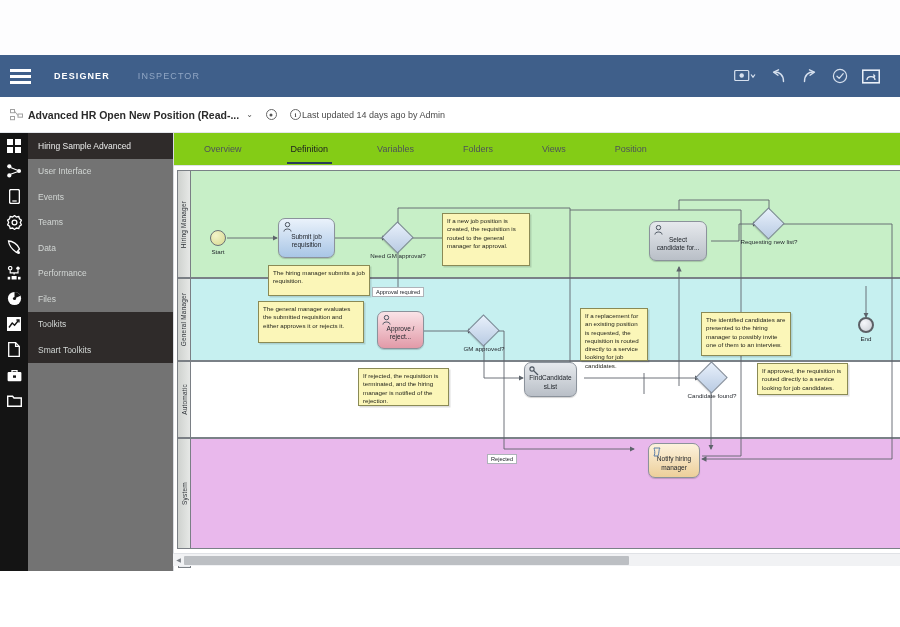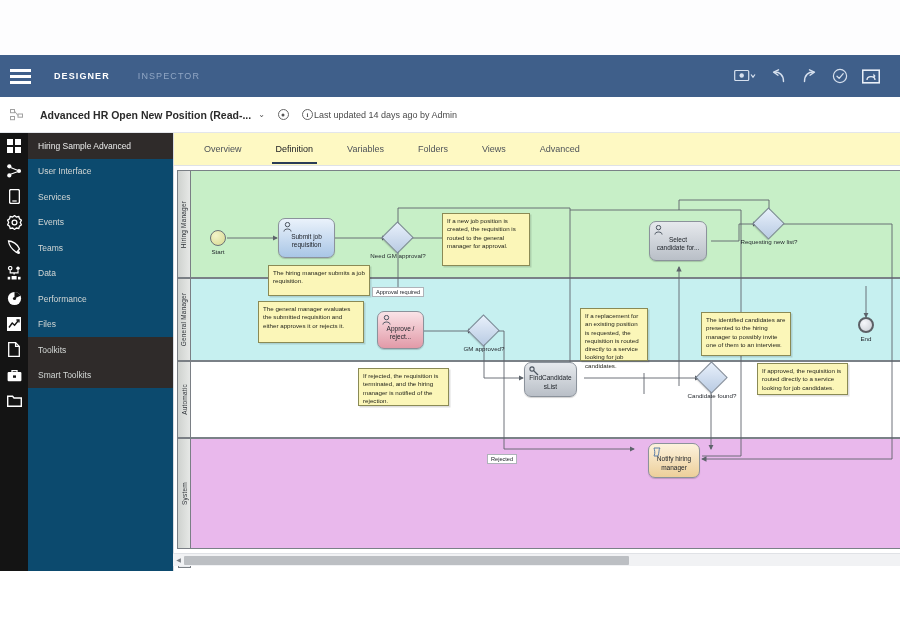--- a/index.html
+++ b/index.html
@@ -22,50 +22,50 @@
   .navitem.dim { color:#90a6c4; font-weight:normal; }
   .appbar-right { margin-left:auto; display:flex; align-items:center; gap:14px; padding-right:20px; }
   .tbicon { color:#d6e0ee; display:flex; align-items:center; cursor:pointer; }
   .tbicon svg { display:block; }
 
   
   .titlebar { position:absolute; left:0; top:97px; width:900px; height:36px;
      background:#ffffff; display:flex; align-items:center; padding-left:10px;
      border-bottom:1px solid #e3e6eb; }
   .doc-icon { width:13px; height:12px; margin-right:5px; opacity:.55; }
-  .doc-title { font-size:10.5px; font-weight:bold; color:#2b2b2b; white-space:nowrap;margin-left:12px; }
+  .doc-title { font-size:10.5px; font-weight:bold; color:#2b2b2b; white-space:nowrap; }
   .caret { margin-left:7px; font-size:8px; color:#555; cursor:pointer; }
   .circ { width:11px; height:11px; border:1.2px solid #666; border-radius:50%;
      margin-left:13px; position:relative; cursor:pointer; }
   .circ.dot:after { content:""; position:absolute; left:50%; top:50%; width:3px; height:3px;
      background:#555; border-radius:50%; transform:translate(-50%,-50%); }
   .circ.info:after { content:"i"; position:absolute; left:50%; top:50%;
      transform:translate(-50%,-50%); font-size:7px; font-weight:bold; color:#555;
      font-family:"Liberation Serif", serif; }
   .updated { margin-left:1px; font-size:9px; color:#4a4a4a; white-space:nowrap; }
 
   
   .rail { position:absolute; left:0; top:133px; width:28px; height:438px; background:#141414; }
   .rail-item { height:25.5px; display:flex; align-items:center; justify-content:center; cursor:pointer; }
   .rail-item svg { display:block; }
 
   
   .sidenav { position:absolute; left:28px; top:133px; width:145px; height:438px;
-     background:#0c4a6e; }
+     background:#737373; }
   .sn-item { height:25.5px; display:flex; align-items:center; padding-left:10px;
      font-size:8.5px; color:#d2d6d4; cursor:pointer; }
   .sn-item.active { background:#2f2b2a; color:#ebeceb; }
   .sn-item.dark { background:#2f2b2a; }
 
   
   .editor { position:absolute; left:173px; top:133px; width:727px; height:438px;
      background:#ffffff; border-left:1px solid #d8dbe0; }
   .tabs { position:absolute; left:0; top:0; width:727px; height:33px;
-     display:flex; align-items:center; padding-left:13px; gap:0;
-     border-bottom:1px solid #dfe2e7; background:#fef9c3; }
+     display:flex; align-items:center; padding-left:13px; gap:15px;
+     border-bottom:1px solid #dfe2e7; background:#84cc16; }
   .tab { font-size:9px; color:#4e5359; padding:0 17px; line-height:30px;
      cursor:pointer; position:relative; }
   .tab.active { color:#1b1d20; }
   .tab.active:after { content:""; position:absolute; left:13px; right:13px; bottom:0;
      height:2px; background:#2a3c56; }
 
   
   .canvas { position:absolute; left:0; top:33px; width:727px; height:405px;
      background:#fff; overflow:hidden; }
 
@@ -273,39 +273,38 @@
     <div class="rail-item">
       <svg width="15" height="12" viewBox="0 0 15 12">
           <path d="M0.7 11.3 V1.3 H5.6 L7 3 H14.3 V11.3 Z" fill="none" stroke="#fff" stroke-width="1.4"></path>
         </svg>
     </div>
   </div>
 
   <div class="sidenav">
     <div class="sn-item active">Hiring Sample Advanced</div>
     <div class="sn-item">User Interface</div>
-    <div class="sn-item">Services</div>
     <div class="sn-item">Events</div>
     <div class="sn-item">Teams</div>
     <div class="sn-item">Data</div>
     <div class="sn-item">Performance</div>
     <div class="sn-item">Files</div>
     <div class="sn-item dark">Toolkits</div>
     <div class="sn-item dark">Smart Toolkits</div>
   </div>
 
   <div class="editor">
 
     <div class="tabs">
       <div class="tab">Overview</div>
       <div class="tab active">Definition</div>
       <div class="tab">Variables</div>
       <div class="tab">Folders</div>
       <div class="tab">Views</div>
-      <div class="tab">Advanced</div>
+      <div class="tab">Position</div>
     </div>
 
     <div class="canvas">
 
       <div class="lane lane-a" style="top:4px;height:108px;">
         <div class="lbl">
             <span>Hiring Manager</span>
           </div>
         <div class="body"></div>
       </div>

